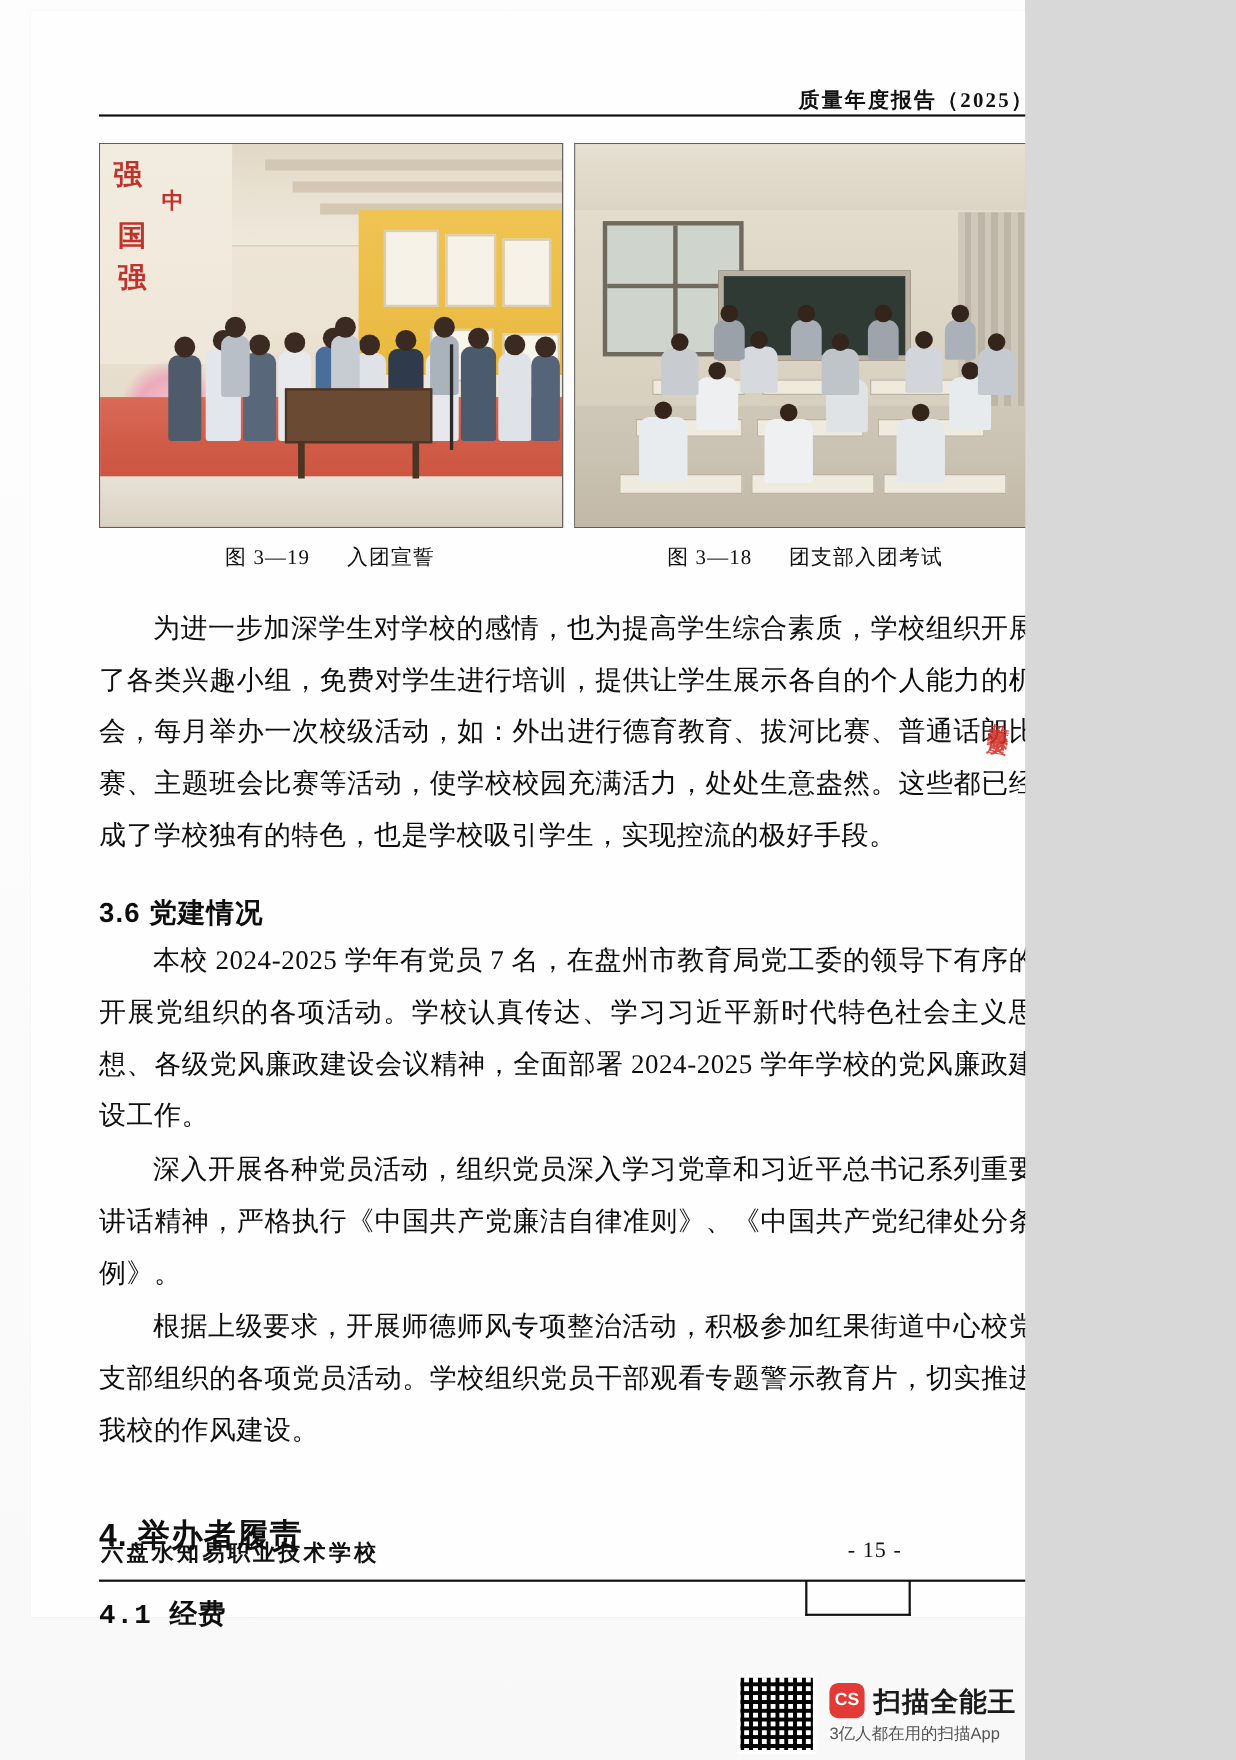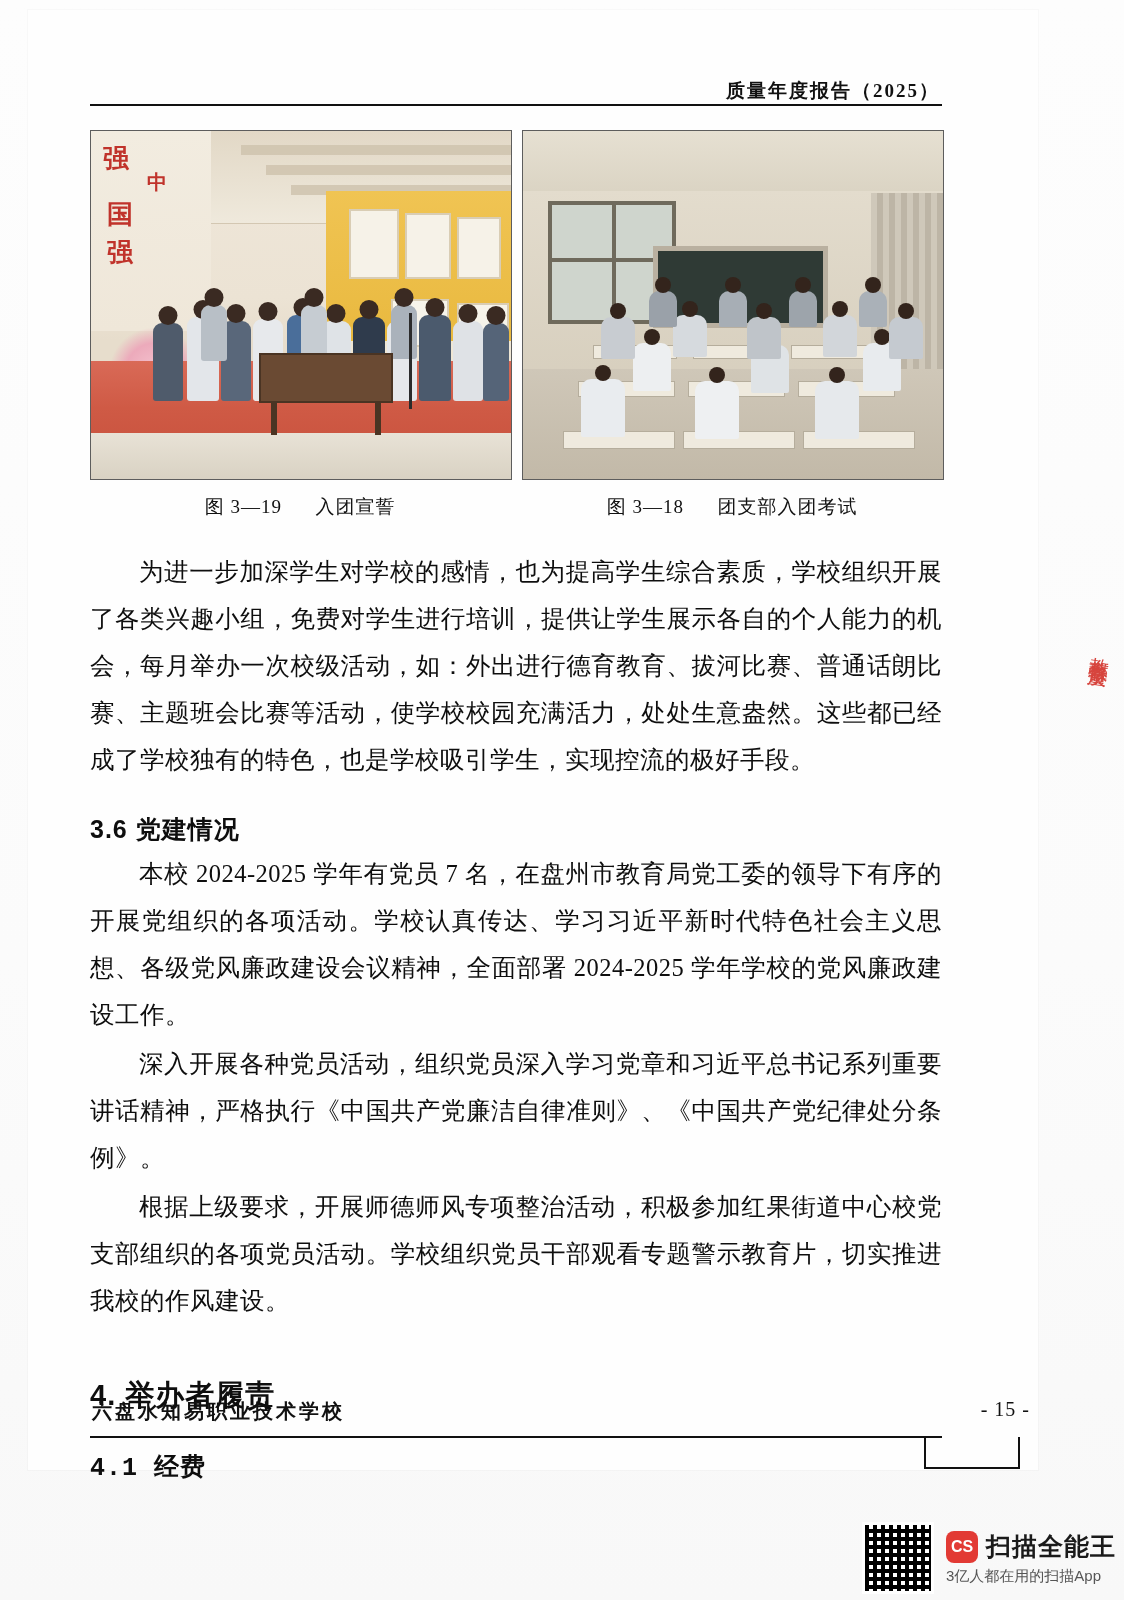--- a/index.html
+++ b/index.html
@@ -5,21 +5,21 @@
   html, body {
     margin: 0;
     padding: 0;
     background: #d8d8d8;
   }
   body {
     font-family: "Liberation Serif", "DejaVu Serif", serif;
   }
   .page {
     position: relative;
-    width: 1124px;
+    width: 932px;
     height: 1600px;
     background: #86efac;
     overflow: hidden;
   }
   
   .paper-tint {
     position: absolute;
     inset: 0;
     background: linear-gradient(180deg, #fdfdfd 0%, #fbfbfb 60%, #f8f8f8 100%);
     pointer-events: none;
@@ -262,21 +262,21 @@
     position: absolute;
     left: 92px;
     top: 1398px;
     font-size: 20px;
     font-weight: bold;
     letter-spacing: 3px;
     color: #111;
   }
   .footer-right {
     position: absolute;
-    right: 94px;
+    right: 112px;
     top: 1398px;
     font-size: 20px;
     color: #111;
     letter-spacing: 1px;
   }
   .notch {
     position: absolute;
     right: 104px;
     top: 1437px;
     width: 92px;
@@ -299,21 +299,21 @@
     width: 66px; height: 66px;
     background-color:#fff;
     background-image:
       linear-gradient(90deg, #000 50%, transparent 50%),
       linear-gradient(0deg, #000 50%, transparent 50%);
     background-size: 8px 8px, 8px 8px;
     border: 3px solid #fff;
     filter: contrast(120%);
   }
   .scan-text-wrap { display:flex; flex-direction:column; align-items:flex-start; }
-  .scan-row { display:flex; align-items:center; gap:8px; }
+  .scan-row { display:flex; align-items:flex-start; gap:8px; }
   .cs-badge {
     width: 32px; height: 32px; border-radius: 8px; background:#e23a34;
     color:#fff; font-size:16px; font-weight:bold; display:flex;
     align-items:center; justify-content:center;
     font-family:"Liberation Sans", sans-serif;
   }
   .scan-title {
     font-size: 25px; font-weight:bold; color:#1a1a1a;
     font-family:"Liberation Sans","DejaVu Sans",sans-serif; letter-spacing:1px;
   }

